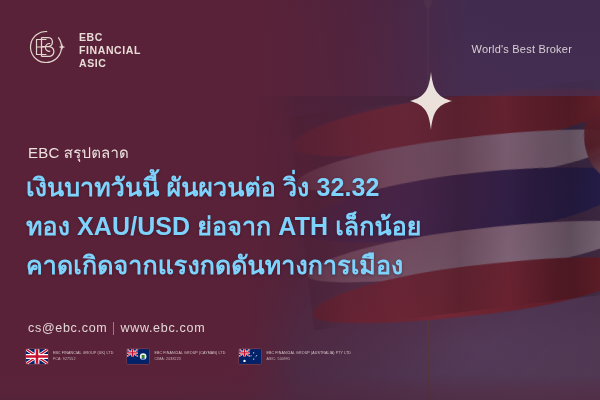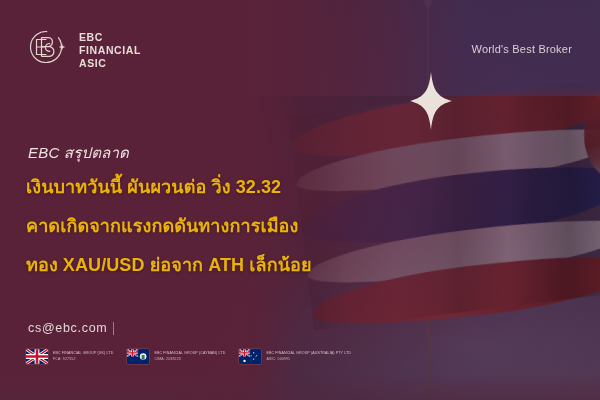--- a/index.html
+++ b/index.html
@@ -178,30 +178,29 @@
     text-align: right;
   }
 
   .eyebrow {
     position: absolute;
     left: 28px;
     top: 141px;
     color: #ece2e0;
     font-size: 15px;
     letter-spacing: .2px;
-    font-style: italic;
   }
 
   .headline {
     position: absolute;
     left: 26px;
     top: 168px;
     width: 400px;
-    color: #eab308;
-    font-size: 18px;
+    color: #7dd3fc;
+    font-size: 25px;
     font-weight: bold;
     line-height: 39px;
     letter-spacing: .1px;
     text-shadow: 0 1px 3px rgba(40,10,30,.45);
   }
   .headline div { white-space: nowrap; }
 
   .contact {
     position: absolute;
     left: 28px;
@@ -302,27 +301,28 @@
         <div>ASIC</div>
       </span>
     </div>
 
     <div class="tagline">World's Best Broker</div>
 
     <div class="eyebrow">EBC สรุปตลาด</div>
 
     <div class="headline">
       <div>เงินบาทวันนี้ ผันผวนต่อ วิ่ง 32.32</div>
+      <div>ทอง XAU/USD ย่อจาก ATH เล็กน้อย</div>
       <div>คาดเกิดจากแรงกดดันทางการเมือง</div>
-      <div>ทอง XAU/USD ย่อจาก ATH เล็กน้อย</div>
     </div>
 
     <div class="contact">
       <span>cs@ebc.com</span>
       <span class="divider"></span>
+      <span>www.ebc.com</span>
     </div>
 
     <div class="licences">
 
       <div class="licence">
         <span class="flag-icon">
           <svg width="22" height="15" viewBox="0 0 60 40">
             <rect width="60" height="40" fill="#012169"></rect>
             <path d="M0 0 L60 40 M60 0 L0 40" stroke="#fff" stroke-width="8"></path>
             <path d="M0 0 L60 40 M60 0 L0 40" stroke="#C8102E" stroke-width="4"></path>

